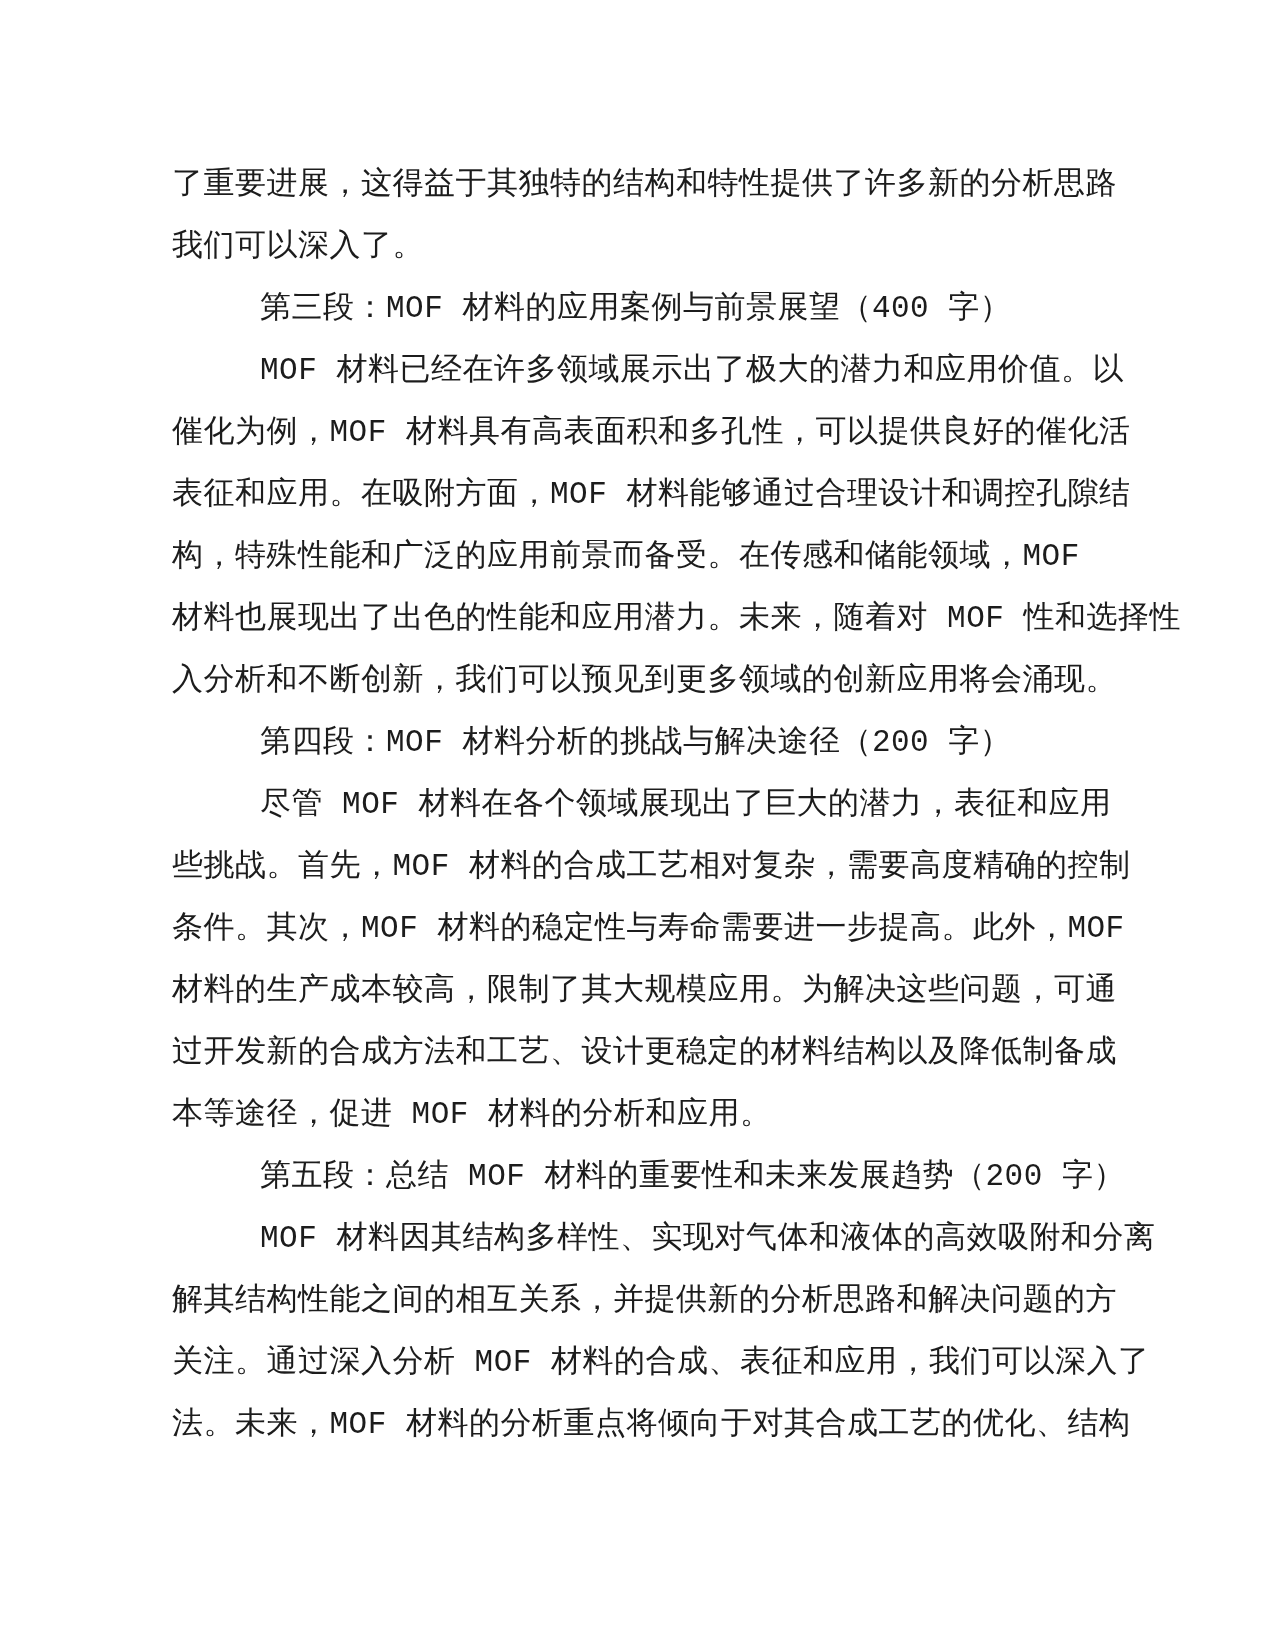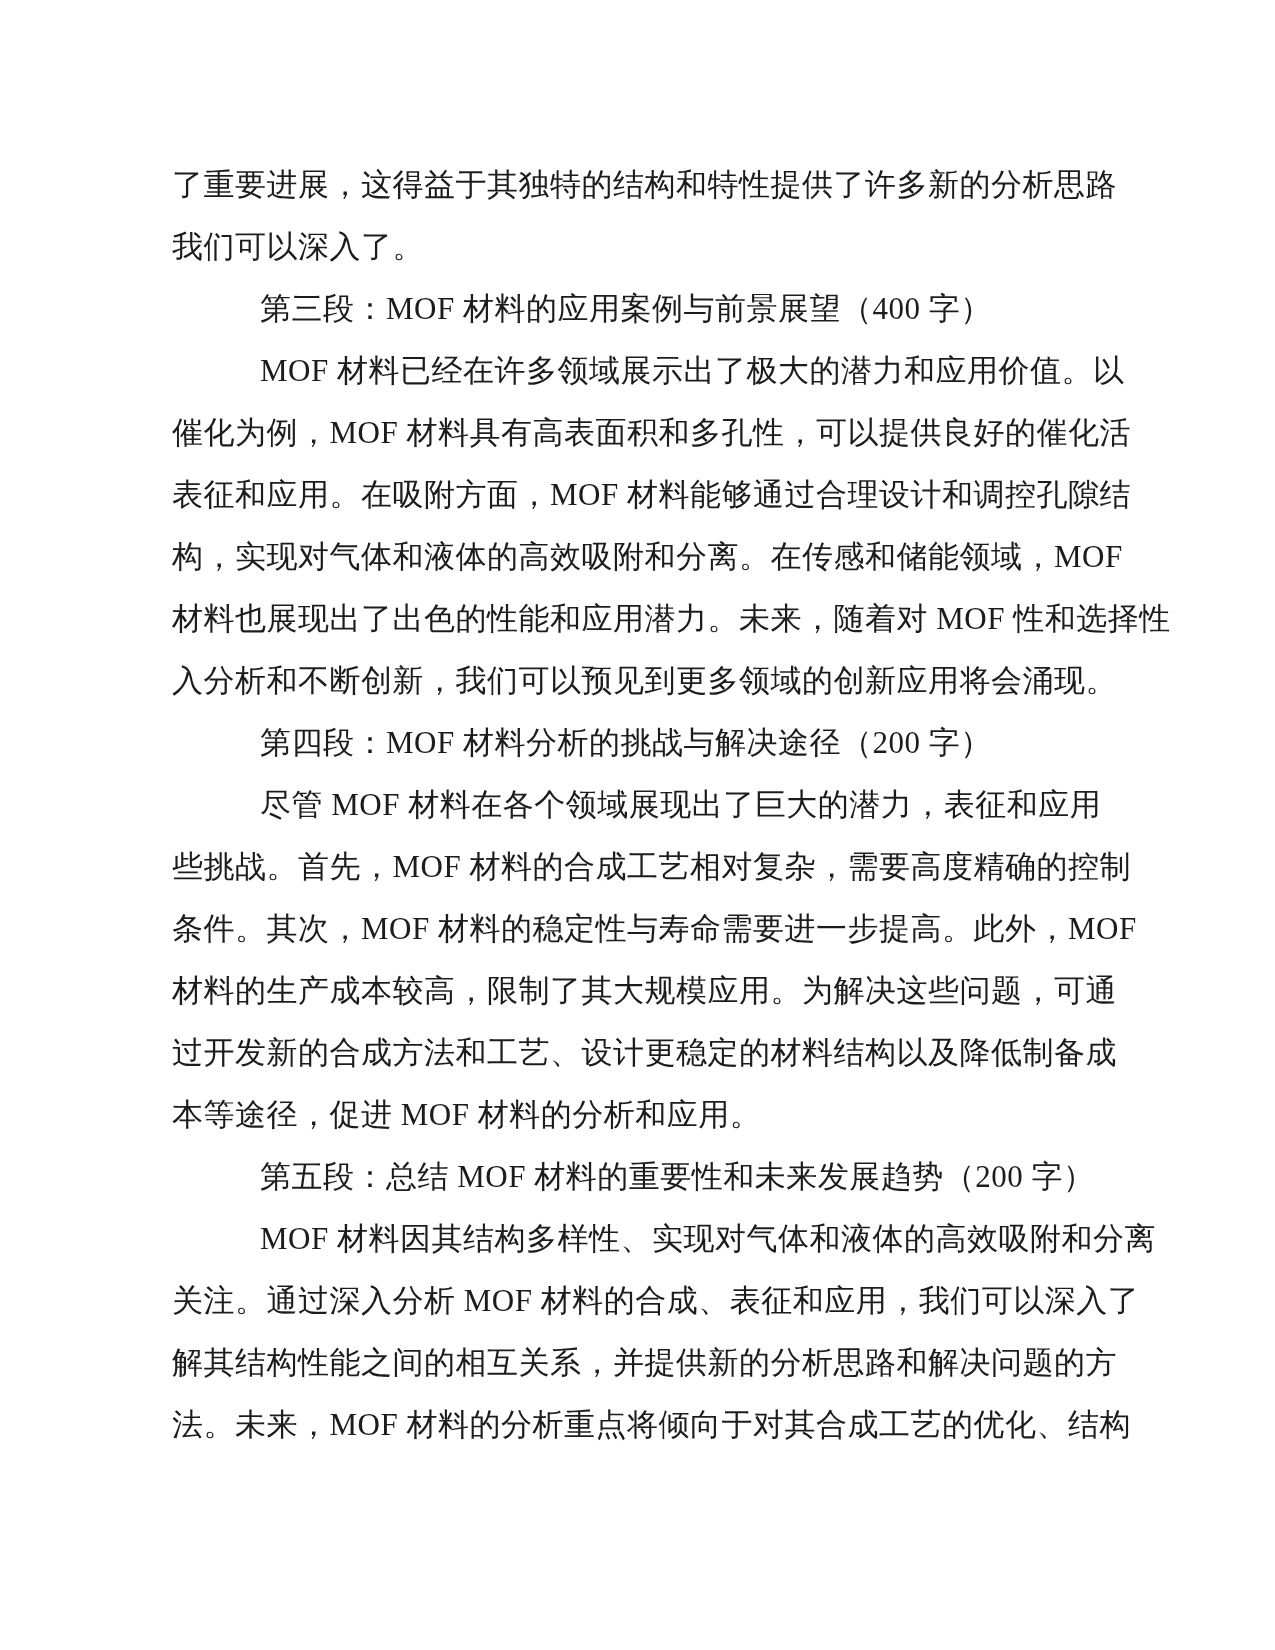--- a/index.html
+++ b/index.html
@@ -6,21 +6,21 @@
     margin: 0;
     padding: 0;
     background: #ffffff;
   }
   .page {
     position: relative;
     width: 1275px;
     height: 1650px;
     background: #ffffff;
     overflow: hidden;
-    font-family: Liberation Serif, serif;
+    font-family: Liberation Mono, monospace;
   }
   .text-block {
     position: absolute;
     left: 172px;
     top: 154px;
     width: 950px;
   }
   .line {
     height: 62px;
     line-height: 62px;
@@ -37,29 +37,29 @@
 <body>
 
 <div class="page">
   <div class="text-block" id="text-block">
       <div class="line">了重要进展，这得益于其独特的结构和特性提供了许多新的分析思路</div>
       <div class="line">我们可以深入了。</div>
       <div class="line indent">第三段：MOF 材料的应用案例与前景展望（400 字）</div>
       <div class="line indent">MOF 材料已经在许多领域展示出了极大的潜力和应用价值。以</div>
       <div class="line">催化为例，MOF 材料具有高表面积和多孔性，可以提供良好的催化活</div>
       <div class="line">表征和应用。在吸附方面，MOF 材料能够通过合理设计和调控孔隙结</div>
-      <div class="line">构，实现对气体和液体的高效吸附和分离。在传感和储能领域，MOF</div>
+      <div class="line">构，特殊性能和广泛的应用前景而备受。在传感和储能领域，MOF</div>
       <div class="line">材料也展现出了出色的性能和应用潜力。未来，随着对 MOF 性和选择性</div>
       <div class="line">入分析和不断创新，我们可以预见到更多领域的创新应用将会涌现。</div>
       <div class="line indent">第四段：MOF 材料分析的挑战与解决途径（200 字）</div>
       <div class="line indent">尽管 MOF 材料在各个领域展现出了巨大的潜力，表征和应用</div>
       <div class="line">些挑战。首先，MOF 材料的合成工艺相对复杂，需要高度精确的控制</div>
       <div class="line">条件。其次，MOF 材料的稳定性与寿命需要进一步提高。此外，MOF</div>
       <div class="line">材料的生产成本较高，限制了其大规模应用。为解决这些问题，可通</div>
       <div class="line">过开发新的合成方法和工艺、设计更稳定的材料结构以及降低制备成</div>
       <div class="line">本等途径，促进 MOF 材料的分析和应用。</div>
       <div class="line indent">第五段：总结 MOF 材料的重要性和未来发展趋势（200 字）</div>
       <div class="line indent">MOF 材料因其结构多样性、实现对气体和液体的高效吸附和分离</div>
+      <div class="line">解其结构性能之间的相互关系，并提供新的分析思路和解决问题的方</div>
       <div class="line">关注。通过深入分析 MOF 材料的合成、表征和应用，我们可以深入了</div>
-      <div class="line">解其结构性能之间的相互关系，并提供新的分析思路和解决问题的方</div>
       <div class="line">法。未来，MOF 材料的分析重点将倾向于对其合成工艺的优化、结构</div>
     </div>
 </div>
 
 </body></html>

